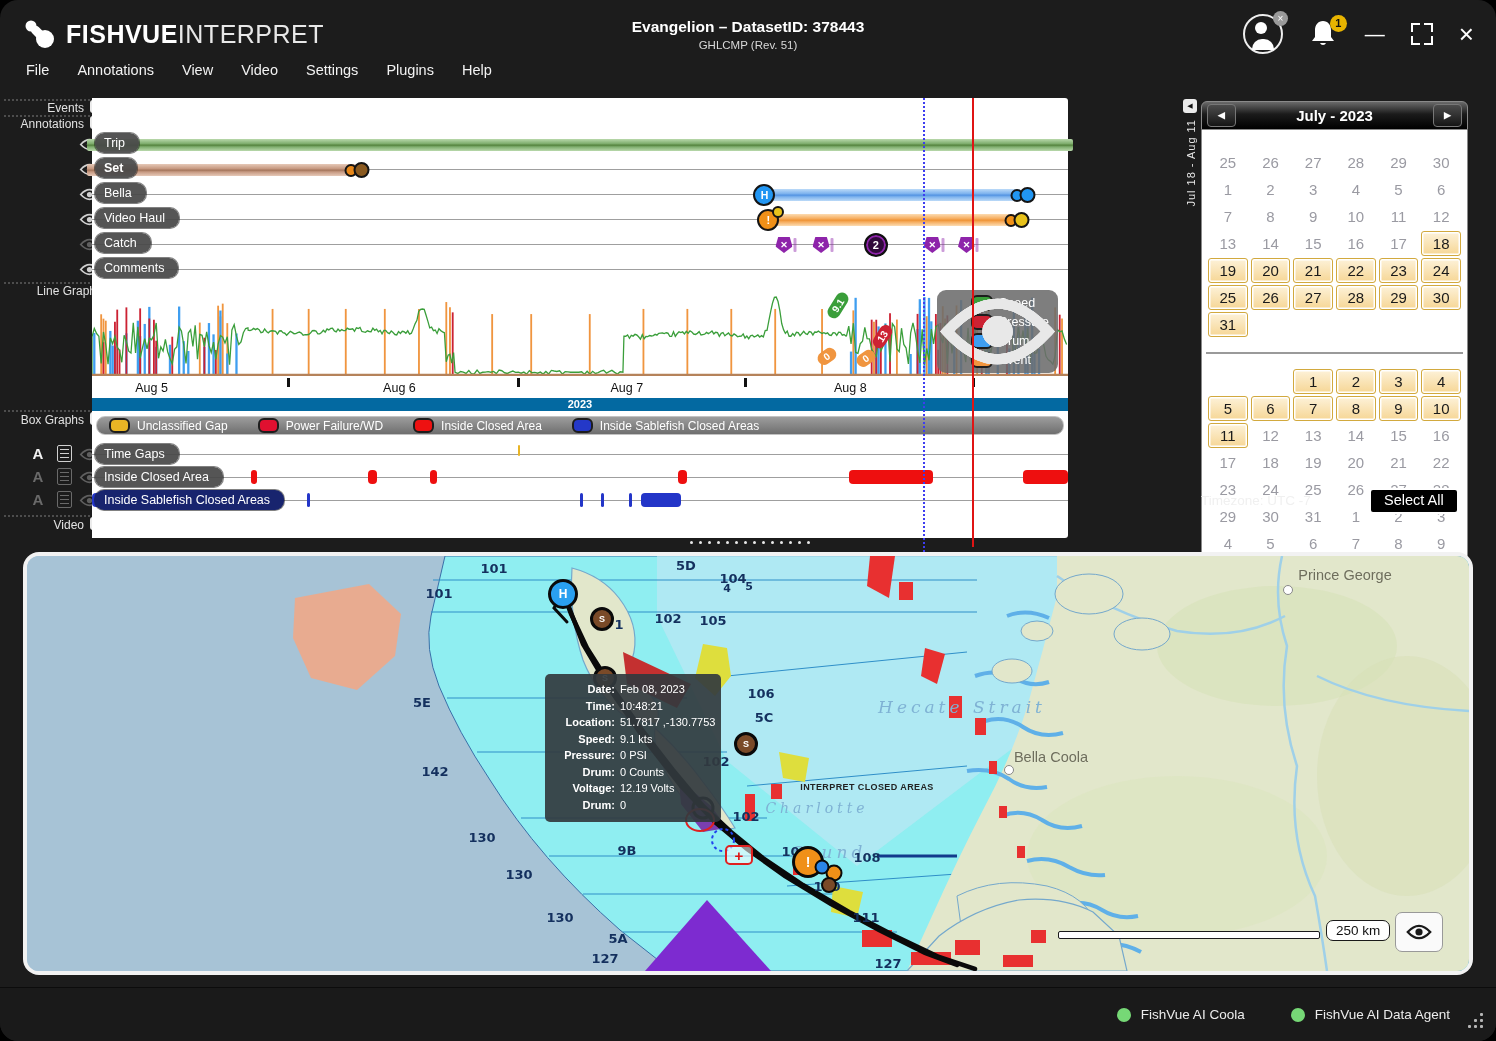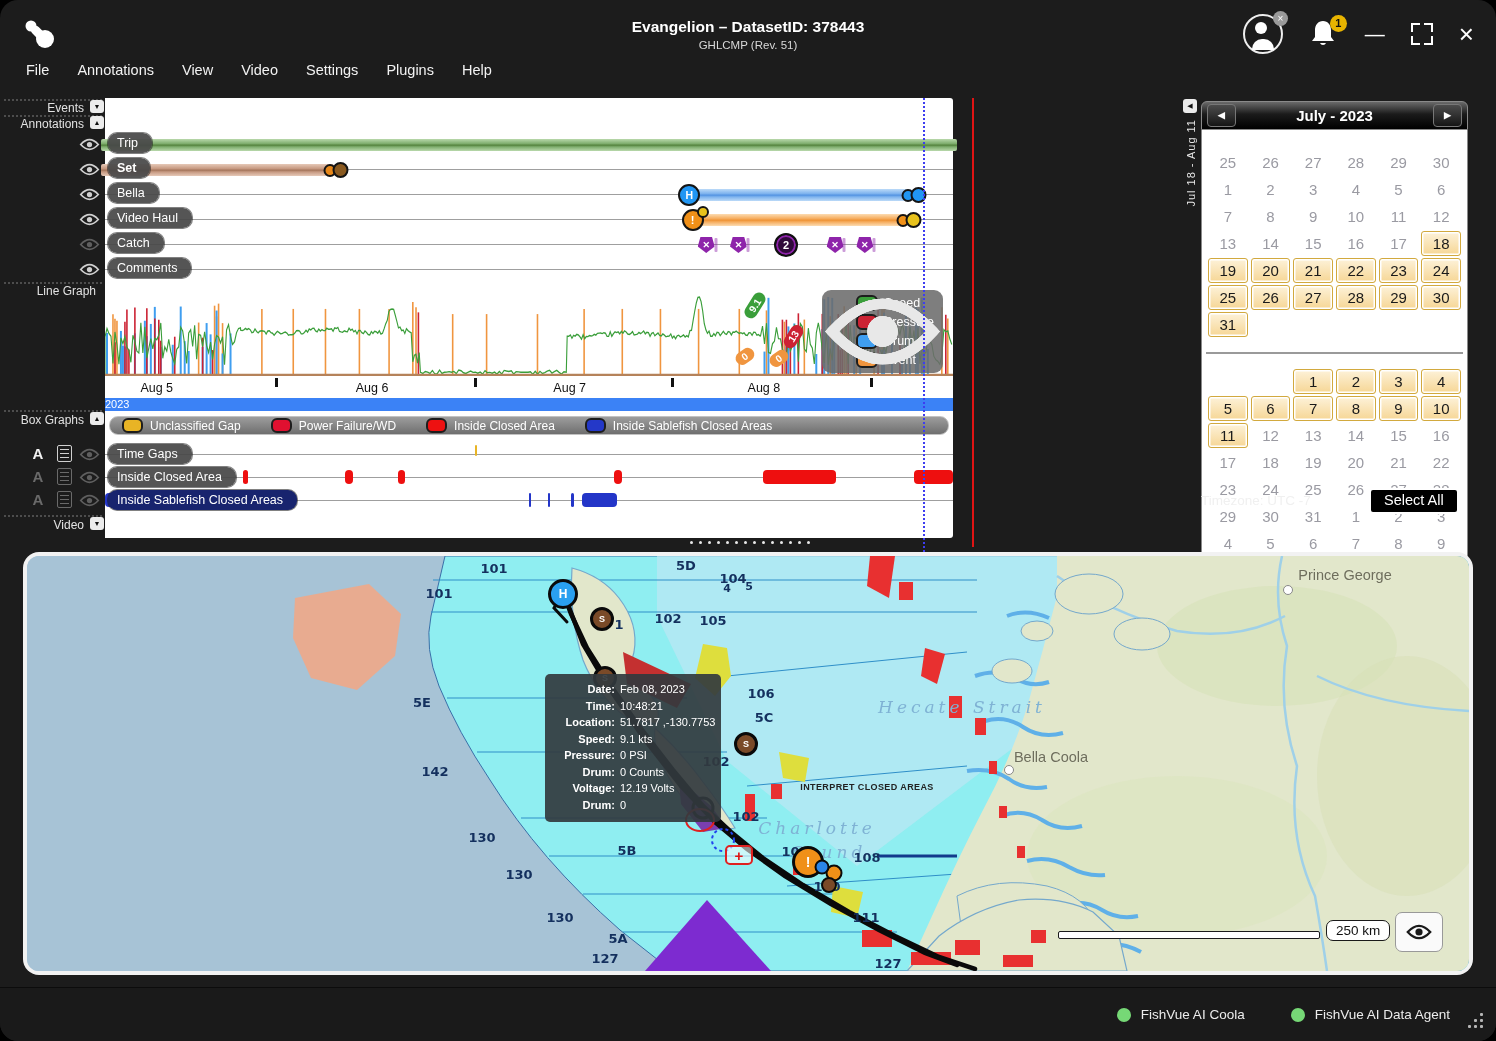--- a/index.html
+++ b/index.html
@@ -38,21 +38,21 @@
   .side-eye{position:absolute;left:79px;width:21px;height:15px;color:#cfcfcf}
   .side-eye.dim{color:#5f5f5f}
   .side-a{position:absolute;font-weight:bold;font-size:15px;color:#f2f2f2;width:16px;text-align:center}
   .side-a.dim{color:#6a6a6a}
   .side-list{position:absolute;width:13px;height:15px;border:1.5px solid #cfcfcf;border-radius:2px}
   .side-list i{display:block;height:1.5px;background:#cfcfcf;margin:2.5px 2px 0}
   .side-list.dim,{border-color:#6a6a6a}
   .side-list.dim i{background:#6a6a6a}
 
   
-  .panel-white{position:absolute;left:105px;top:98px;width:848px;height:440px;background:#fff;border-radius:0 3px 3px 0}
+  .panel-white{position:absolute;left:92px;top:98px;width:976px;height:440px;background:#fff;border-radius:0 3px 3px 0}
   .t-rows{position:absolute;left:0;top:34px;width:100%;height:152px}
   .t-row{position:absolute;left:0;width:100%;height:25px}
   .t-line{position:absolute;left:0;top:12px;width:100%;border-top:1.5px solid #9f9f9f}
   .t-bar{position:absolute;top:7px;height:12px;border-radius:2px}
   .bar-green{background:linear-gradient(#b9d9ac,#7fae6e 38%,#55843f 52%,#7fae6e 66%,#b9d9ac)}
   .bar-tan{background:linear-gradient(#e6c9b8,#c79a82 38%,#a5765c 52%,#c79a82 66%,#e6c9b8)}
   .bar-blue{background:linear-gradient(#bcdaf8,#7eb3ee 38%,#5494e2 52%,#7eb3ee 66%,#bcdaf8)}
   .bar-orange{background:linear-gradient(#fcdcb2,#f6ad5f 38%,#ef9335 52%,#f6ad5f 66%,#fcdcb2)}
   .t-pill{position:absolute;left:3px;top:1px;background:rgba(72,72,72,.93);color:#fff;font-size:12.5px;padding:2.5px 14px 3.5px 9px;border-radius:9px;white-space:nowrap;box-shadow:0 0 0 1px rgba(25,25,25,.55);z-index:8}
   .t-pill.navy{background:#18246e}
@@ -73,21 +73,21 @@
   .lg-legend{position:absolute;right:10px;top:0px;background:rgba(108,108,108,.88);border-radius:9px;padding:5px 9px;display:flex;flex-direction:column;gap:3px;z-index:12}
   .lg-item{display:flex;align-items:center;gap:6px;color:#fff;font-size:12.5px}
   .lg-item .eye{width:19px;height:13px;color:#e8e8e8}
   .lg-swatch{width:18px;height:12px;border-radius:6px;border:2px solid #1d1d1d}
   .lg-tag{position:absolute;color:#fff;font-size:10px;font-weight:bold;padding:1px 7px;border-radius:7px;z-index:11;white-space:nowrap}
   .tag-green{background:#3a9e3a}.tag-red{background:#cc2233}.tag-orange{background:#f0953f}
 
   .x-axis{position:absolute;left:0;top:280px;width:100%;height:18px}
   .x-tick{position:absolute;top:3px;font-size:12.5px;color:#111;transform:translateX(-50%)}
   .x-mtick{position:absolute;top:0;width:3px;height:9px;background:#111}
-  .year-band{position:absolute;left:0;top:300px;width:100%;height:13px;background:#3b82f6;color:#fff;font-size:11px;font-weight:normal;line-height:13px}
+  .year-band{position:absolute;left:0;top:300px;width:100%;height:13px;background:#0369a1;color:#fff;font-size:11px;font-weight:bold;text-align:center;line-height:13px}
 
   .box-legend{position:absolute;left:4px;right:4px;top:318px;height:17px;background:linear-gradient(#9d9d9d,#6f6f6f);border:1px solid #c2c2c2;border-radius:9px;display:flex;align-items:center;gap:30px;padding:0 12px;color:#fff;font-size:12px}
   .bl-item{display:flex;align-items:center;gap:7px;white-space:nowrap}
   .bl-swatch{width:17px;height:11px;border-radius:6px;border:2px solid #1d1d1d}
 
   .b-rows{position:absolute;left:0;top:345px;width:100%;height:80px}
   .b-row{position:absolute;left:0;width:100%;height:23px}
   .b-row .t-line{top:11px}
   .box-bar{position:absolute;top:4px;height:14px;border-radius:4px}
   .bb-red{background:#ee0f0f}.bb-blue{background:#2335c8}.bb-yellow{background:#e8b425;top:2px;height:11px;border-radius:1px}
@@ -148,20 +148,21 @@
 <body>
 
 <div class="window">
 
   <div class="logo">
     <svg width="36" height="36" viewBox="0 0 36 36">
       <circle cx="9" cy="10" r="5.5" fill="#fff"></circle>
       <circle cx="23" cy="23" r="9" fill="#fff"></circle>
       <rect x="8" y="13" width="18" height="9" rx="4.5" fill="#fff" transform="rotate(45 17 17)"></rect>
     </svg>
+    <div class="logo-text"><b>FISHVUE</b><span>INTERPRET</span></div>
   </div>
   <div class="title-center">
     <div class="title-main">Evangelion – DatasetID: 378443</div>
     <div class="title-sub">GHLCMP (Rev. 51)</div>
   </div>
   <div class="win-controls">
     <div class="avatar">
       <span class="head"></span>
       <span class="bodyp"></span>
       <span class="xbadge">×</span>
@@ -760,39 +761,39 @@
     <div id="map-labels">
         <span class="map-label" style="left: 467px; top: 12px;">101</span>
         <span class="map-label" style="left: 412px; top: 37px;">101</span>
         <span class="map-label" style="left: 395px; top: 146px;">5E</span>
         <span class="map-label" style="left: 408px; top: 215px;">142</span>
         <span class="map-label" style="left: 455px; top: 281px;">130</span>
         <span class="map-label" style="left: 492px; top: 318px;">130</span>
         <span class="map-label" style="left: 533px; top: 361px;">130</span>
         <span class="map-label" style="left: 578px; top: 402px;">127</span>
         <span class="map-label" style="left: 861px; top: 407px;">127</span>
-        <span class="map-label" style="left: 600px; top: 294px;">5B</span>
+        <span class="map-label" style="left: 600px; top: 294px;">9B</span>
         <span class="map-label" style="left: 591px; top: 382px;">5A</span>
         <span class="map-label" style="left: 659px; top: 9px;">5D</span>
         <span class="map-label" style="left: 706px; top: 22px;">104</span>
         <span class="map-label" style="left: 641px; top: 62px;">102</span>
         <span class="map-label" style="left: 686px; top: 64px;">105</span>
         <span class="map-label" style="left: 734px; top: 137px;">106</span>
         <span class="map-label" style="left: 737px; top: 161px;">5C</span>
         <span class="map-label" style="left: 689px; top: 205px;">102</span>
         <span class="map-label" style="left: 719px; top: 260px;">102</span>
         <span class="map-label" style="left: 768px; top: 295px;">108</span>
         <span class="map-label" style="left: 840px; top: 301px;">108</span>
         <span class="map-label" style="left: 800px; top: 330px;">110</span>
         <span class="map-label" style="left: 839px; top: 361px;">111</span>
         <span class="map-label" style="left: 592px; top: 68px;">1</span>
         <span class="map-label" style="left: 700px; top: 32px; font-size: 11px;">4</span>
         <span class="map-label" style="left: 722px; top: 30px; font-size: 11px;">5</span>
         <span class="water-label" style="left: 935px; top: 151px; font-size: 17px;">Hecate   Strait</span>
-        <span class="water-label" style="left: 790px; top: 272px; font-size: 17px;">Charlotte</span>
+        <span class="water-label" style="left: 790px; top: 252px; font-size: 14px;">Charlotte</span>
         <span class="water-label" style="left: 802px; top: 296px; font-size: 17px;">Sound</span>
         <span class="zone-label" style="left: 840px; top: 231px;">INTERPRET CLOSED AREAS</span>
         <span class="city" style="left: 1318px; top: 19px;">Prince George</span>
         <span class="city-dot" style="left: 1261px; top: 34px;"></span>
         <span class="city" style="left: 1024px; top: 201px;">Bella Coola</span>
         <span class="city-dot" style="left: 982px; top: 214px;"></span>
       </div>
     <div id="map-markers">
         <div class="map-mk mmk-h" style="left: 536px; top: 38px;">H</div>
         <div class="map-mk mmk-s" style="left: 575px; top: 63px;">S</div>

